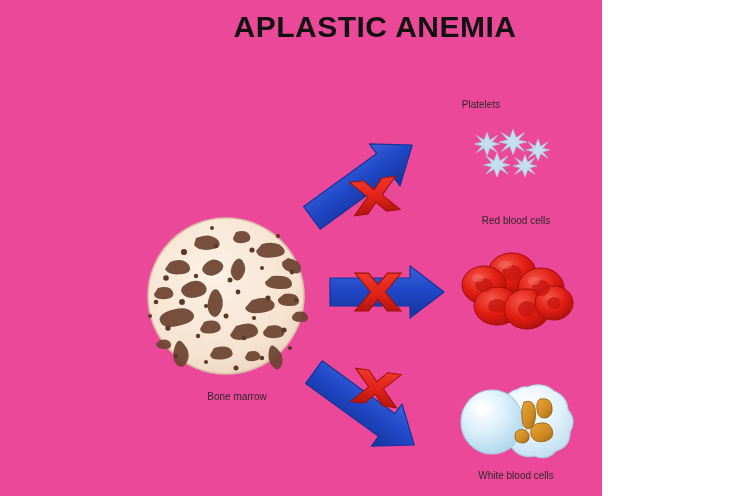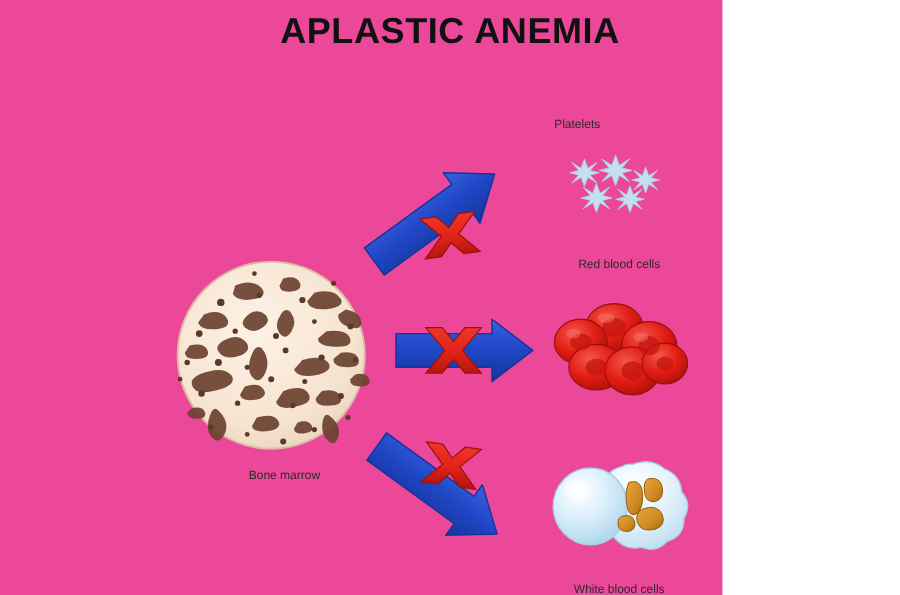--- a/index.html
+++ b/index.html
@@ -35,21 +35,21 @@
   }
   .cell-label {
     position: absolute;
     font-size: 10px;
     font-weight: normal;
     color: #2b2b2b;
     white-space: nowrap;
   }
   #label-platelets     { left: 481px; top: 99px;  transform: translateX(-50%); }
   #label-rbc           { left: 516px; top: 215px; transform: translateX(-50%); }
-  #label-wbc           { left: 516px; top: 470px; transform: translateX(-50%); margin-top: 16px; }
+  #label-wbc           { left: 516px; top: 470px; transform: translateX(-50%); }
   #label-bone-marrow   { left: 237px; top: 391px; transform: translateX(-50%); }
   svg.art { position: absolute; left: 0; top: 0; overflow: visible; }
 </style>
 </head>
 <body>
 
 <div id="diagram-root">
 
   <div class="diagram-title">APLASTIC ANEMIA</div>
 

